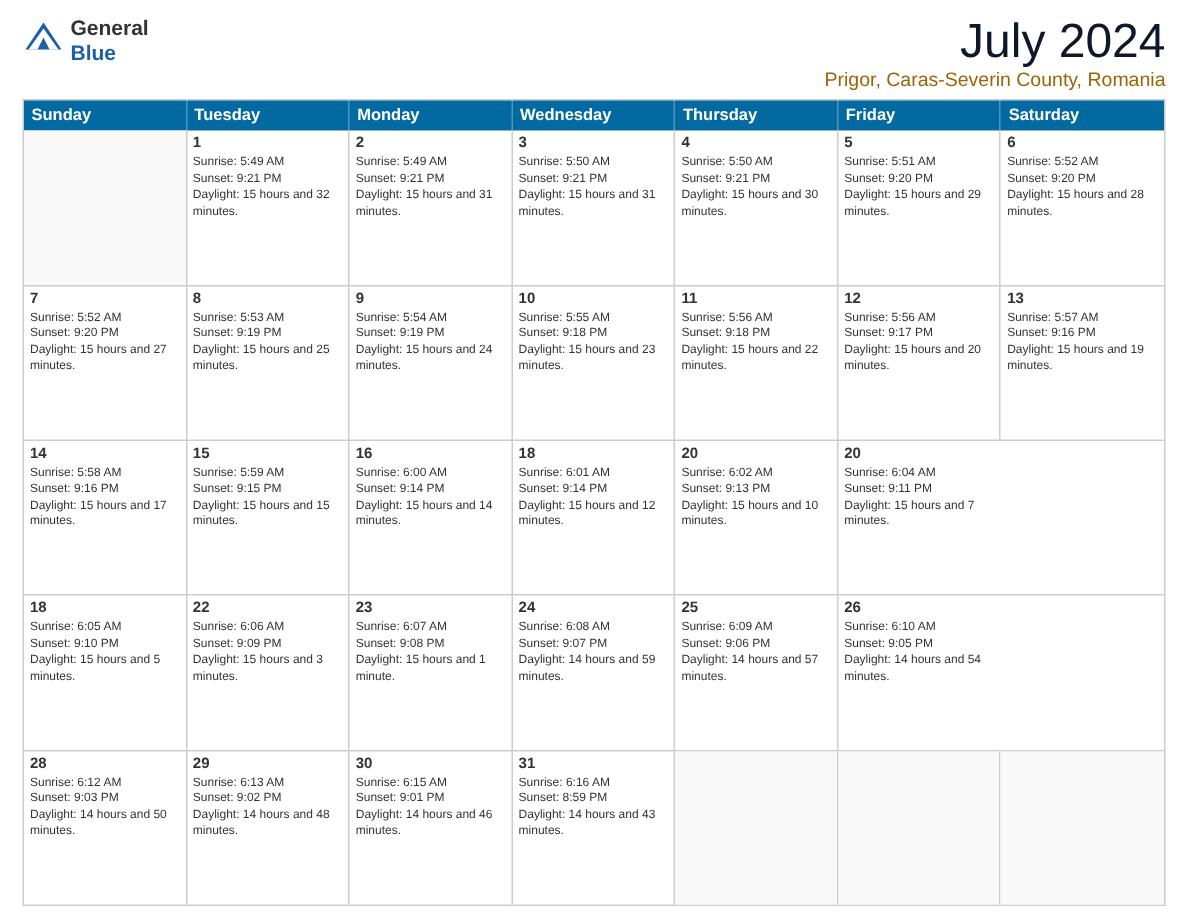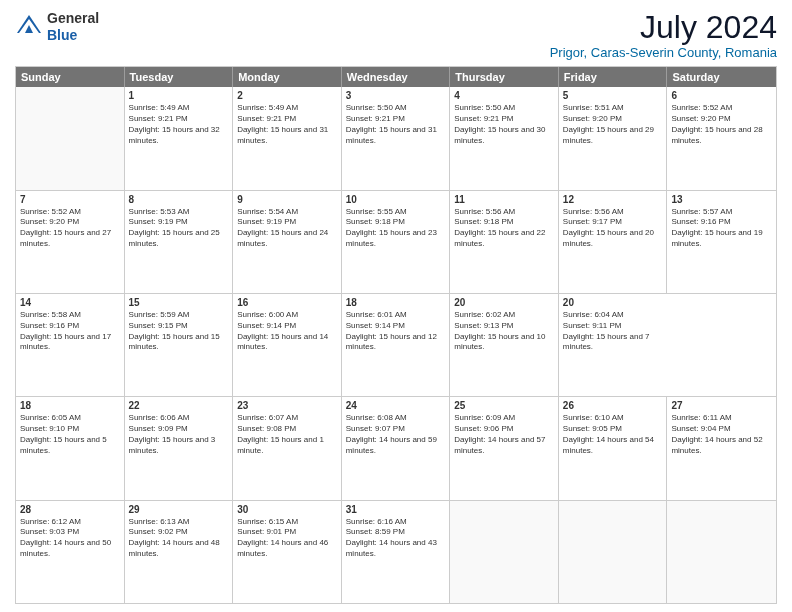--- a/index.html
+++ b/index.html
@@ -43,32 +43,32 @@
       text-align: right;
     }
     .month-title {
       font-size: 32px;
       color: #0f172a;
       font-weight: normal;
       line-height: 1.1;
     }
     .location {
       font-size: 13px;
-      color: #0369a1;
+      color: #a16207;
     }
     .calendar {
       flex: 1;
       display: flex;
       flex-direction: column;
       border: 1px solid #ccc;
     }
     .cal-header {
       display: grid;
       grid-template-columns: repeat(7, 1fr);
-      background: #737373;
+      background: #0369a1;
     }
     .cal-header-cell {
       color: #fff;
       font-size: 11px;
       font-weight: bold;
       padding: 4px 5px;
       text-align: left;
       border-right: 1px solid rgba(255,255,255,0.3);
     }
     .cal-header-cell:last-child { border-right: none; }
@@ -239,24 +239,20 @@
             <div class="day-info">Sunrise: 6:08 AM<br>Sunset: 9:07 PM<br>Daylight: 14 hours and 59 minutes.</div>
           </div>
           <div class="cal-cell">
             <span class="day-num">25</span>
             <div class="day-info">Sunrise: 6:09 AM<br>Sunset: 9:06 PM<br>Daylight: 14 hours and 57 minutes.</div>
           </div>
           <div class="cal-cell">
             <span class="day-num">26</span>
             <div class="day-info">Sunrise: 6:10 AM<br>Sunset: 9:05 PM<br>Daylight: 14 hours and 54 minutes.</div>
           </div>
-          <div class="cal-cell">
-            <span class="day-num">27</span>
-            <div class="day-info">Sunrise: 6:11 AM<br>Sunset: 9:04 PM<br>Daylight: 14 hours and 52 minutes.</div>
-          </div>
         </div>
         <div class="cal-row">
           <div class="cal-cell">
             <span class="day-num">28</span>
             <div class="day-info">Sunrise: 6:12 AM<br>Sunset: 9:03 PM<br>Daylight: 14 hours and 50 minutes.</div>
           </div>
           <div class="cal-cell">
             <span class="day-num">29</span>
             <div class="day-info">Sunrise: 6:13 AM<br>Sunset: 9:02 PM<br>Daylight: 14 hours and 48 minutes.</div>
           </div>

